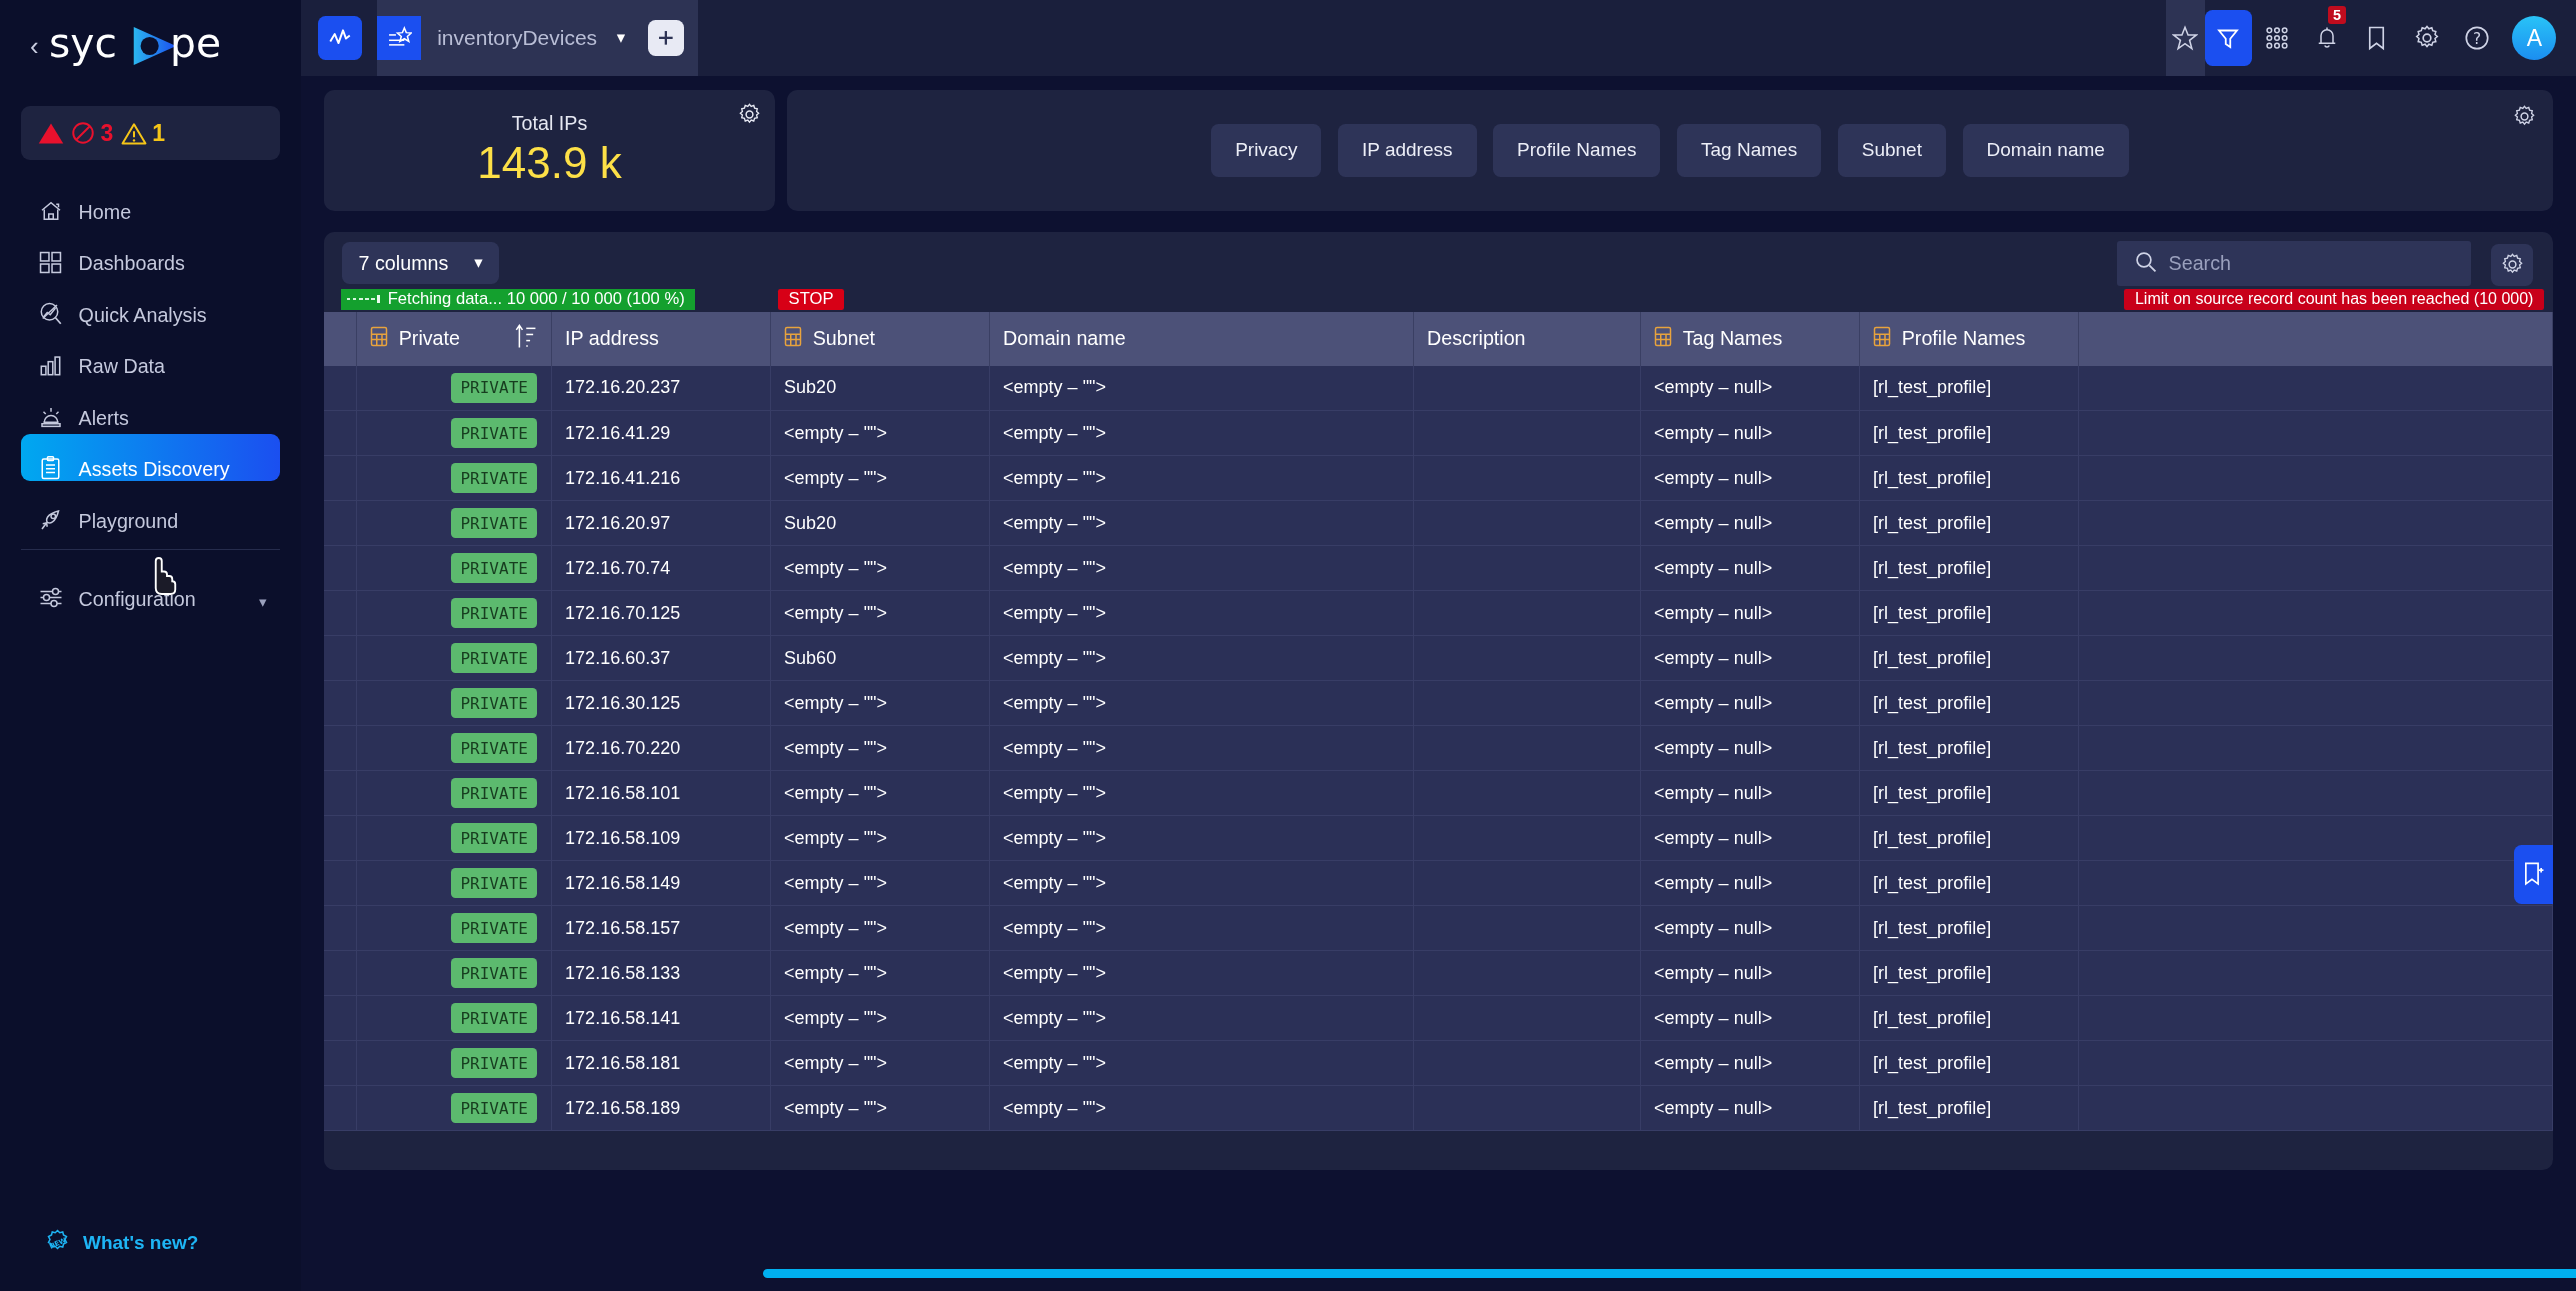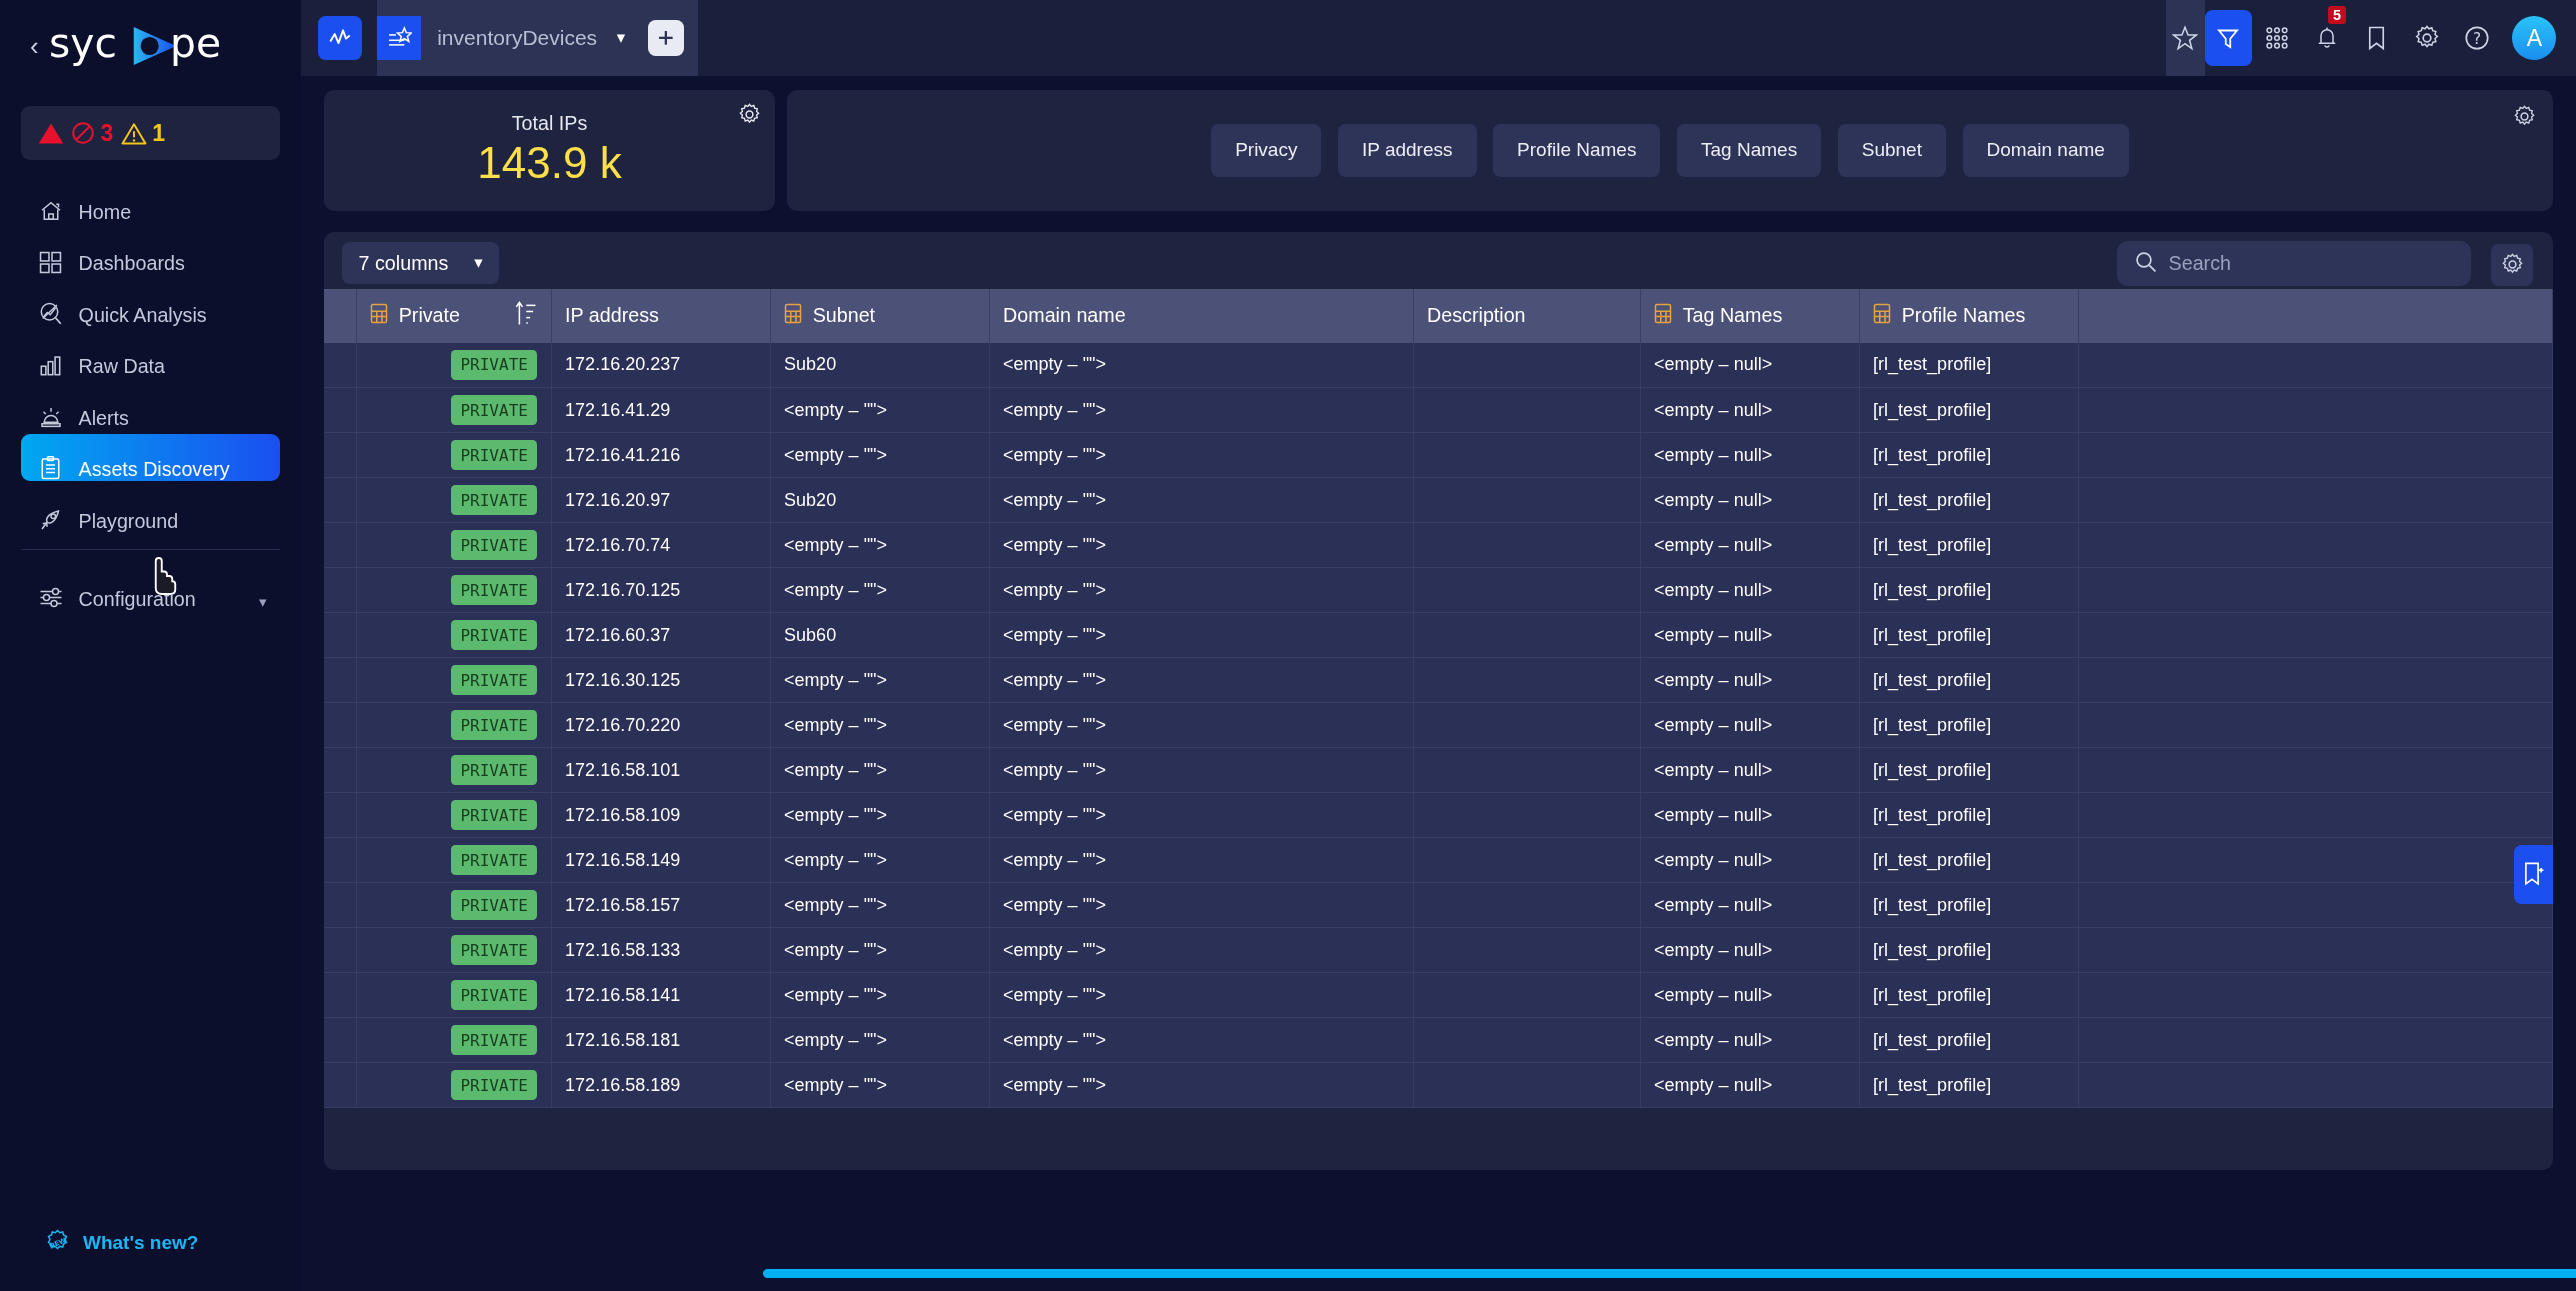--- a/index.html
+++ b/index.html
@@ -174,21 +174,21 @@
   .cols-select {
     position: absolute; left: 18px; top: 10.6px;
     height: 42px; background: #2e3458; border-radius: 7.6px;
     display: flex; align-items: center; gap: 26px;
     padding: 0 16.6px; color: #fff; font-size: 19.7px; cursor: pointer;
   }
   .cols-select .chv { font-size: 16.6px; }
   .search-wrap {
     position: absolute; right: 82px; top: 9px;
     width: 354px; height: 45px; background: #2e3458;
-    border-radius: 11px; display: flex; align-items: center;
+    border-radius: 3px; display: flex; align-items: center;
     padding-left: 16.6px; gap: 12px;
   }
   .search-wrap input {
     background: transparent; border: 0; outline: none;
     color: #ffffff; font-size: 19.7px;
     font-family: "Liberation Sans", sans-serif;
     width: 287px;
   }
   .search-wrap input::placeholder { color: #9aa0bd; }
   .tp-gear { position: absolute; right: 19.7px; top: 12px;
@@ -558,20 +558,35 @@
           <input type="text" placeholder="Search" style="">
         </div>
         <div class="tp-gear">
           <svg width="23" height="23" viewBox="0 0 34 34">
               <circle cx="17" cy="17" r="5" fill="none" stroke="#cfd3e6" stroke-width="2.2"></circle>
               <path d="M17 2 l2.5 3 3.8 -1.4 1.2 3.9 4 1 -1 4 3 2.6 -3 2.6 1 4 -4 1 -1.2 3.9 -3.8 -1.4 -2.5 3 -2.5 -3 -3.8 1.4 -1.2 -3.9 -4 -1 1 -4 -3 -2.6 3 -2.6 -1 -4 4 -1 1.2 -3.9 3.8 1.4z" fill="none" stroke="#cfd3e6" stroke-width="2"></path>
             </svg>
         </div>
       </div>
 
+      <div class="progress-row">
+        <div class="progress-bar">
+          <span class="dotline">
+              <i></i>
+              <i></i>
+              <i></i>
+              <i></i>
+              <i></i>
+              <b></b>
+            </span>
+          <span>Fetching data... 10 000 / 10 000 (100 %)</span>
+        </div>
+        <div class="stop-btn">STOP</div>
+        <div class="limit-msg">Limit on source record count has been reached (10 000)</div>
+      </div>
 
       <div class="grid-wrap">
         <table class="grid">
           <colgroup>
             <col style="width:32px">
               <col style="width:195px">
               <col style="width:219px">
               <col style="width:219px">
             <col style="width:424px">
               <col style="width:227px">

